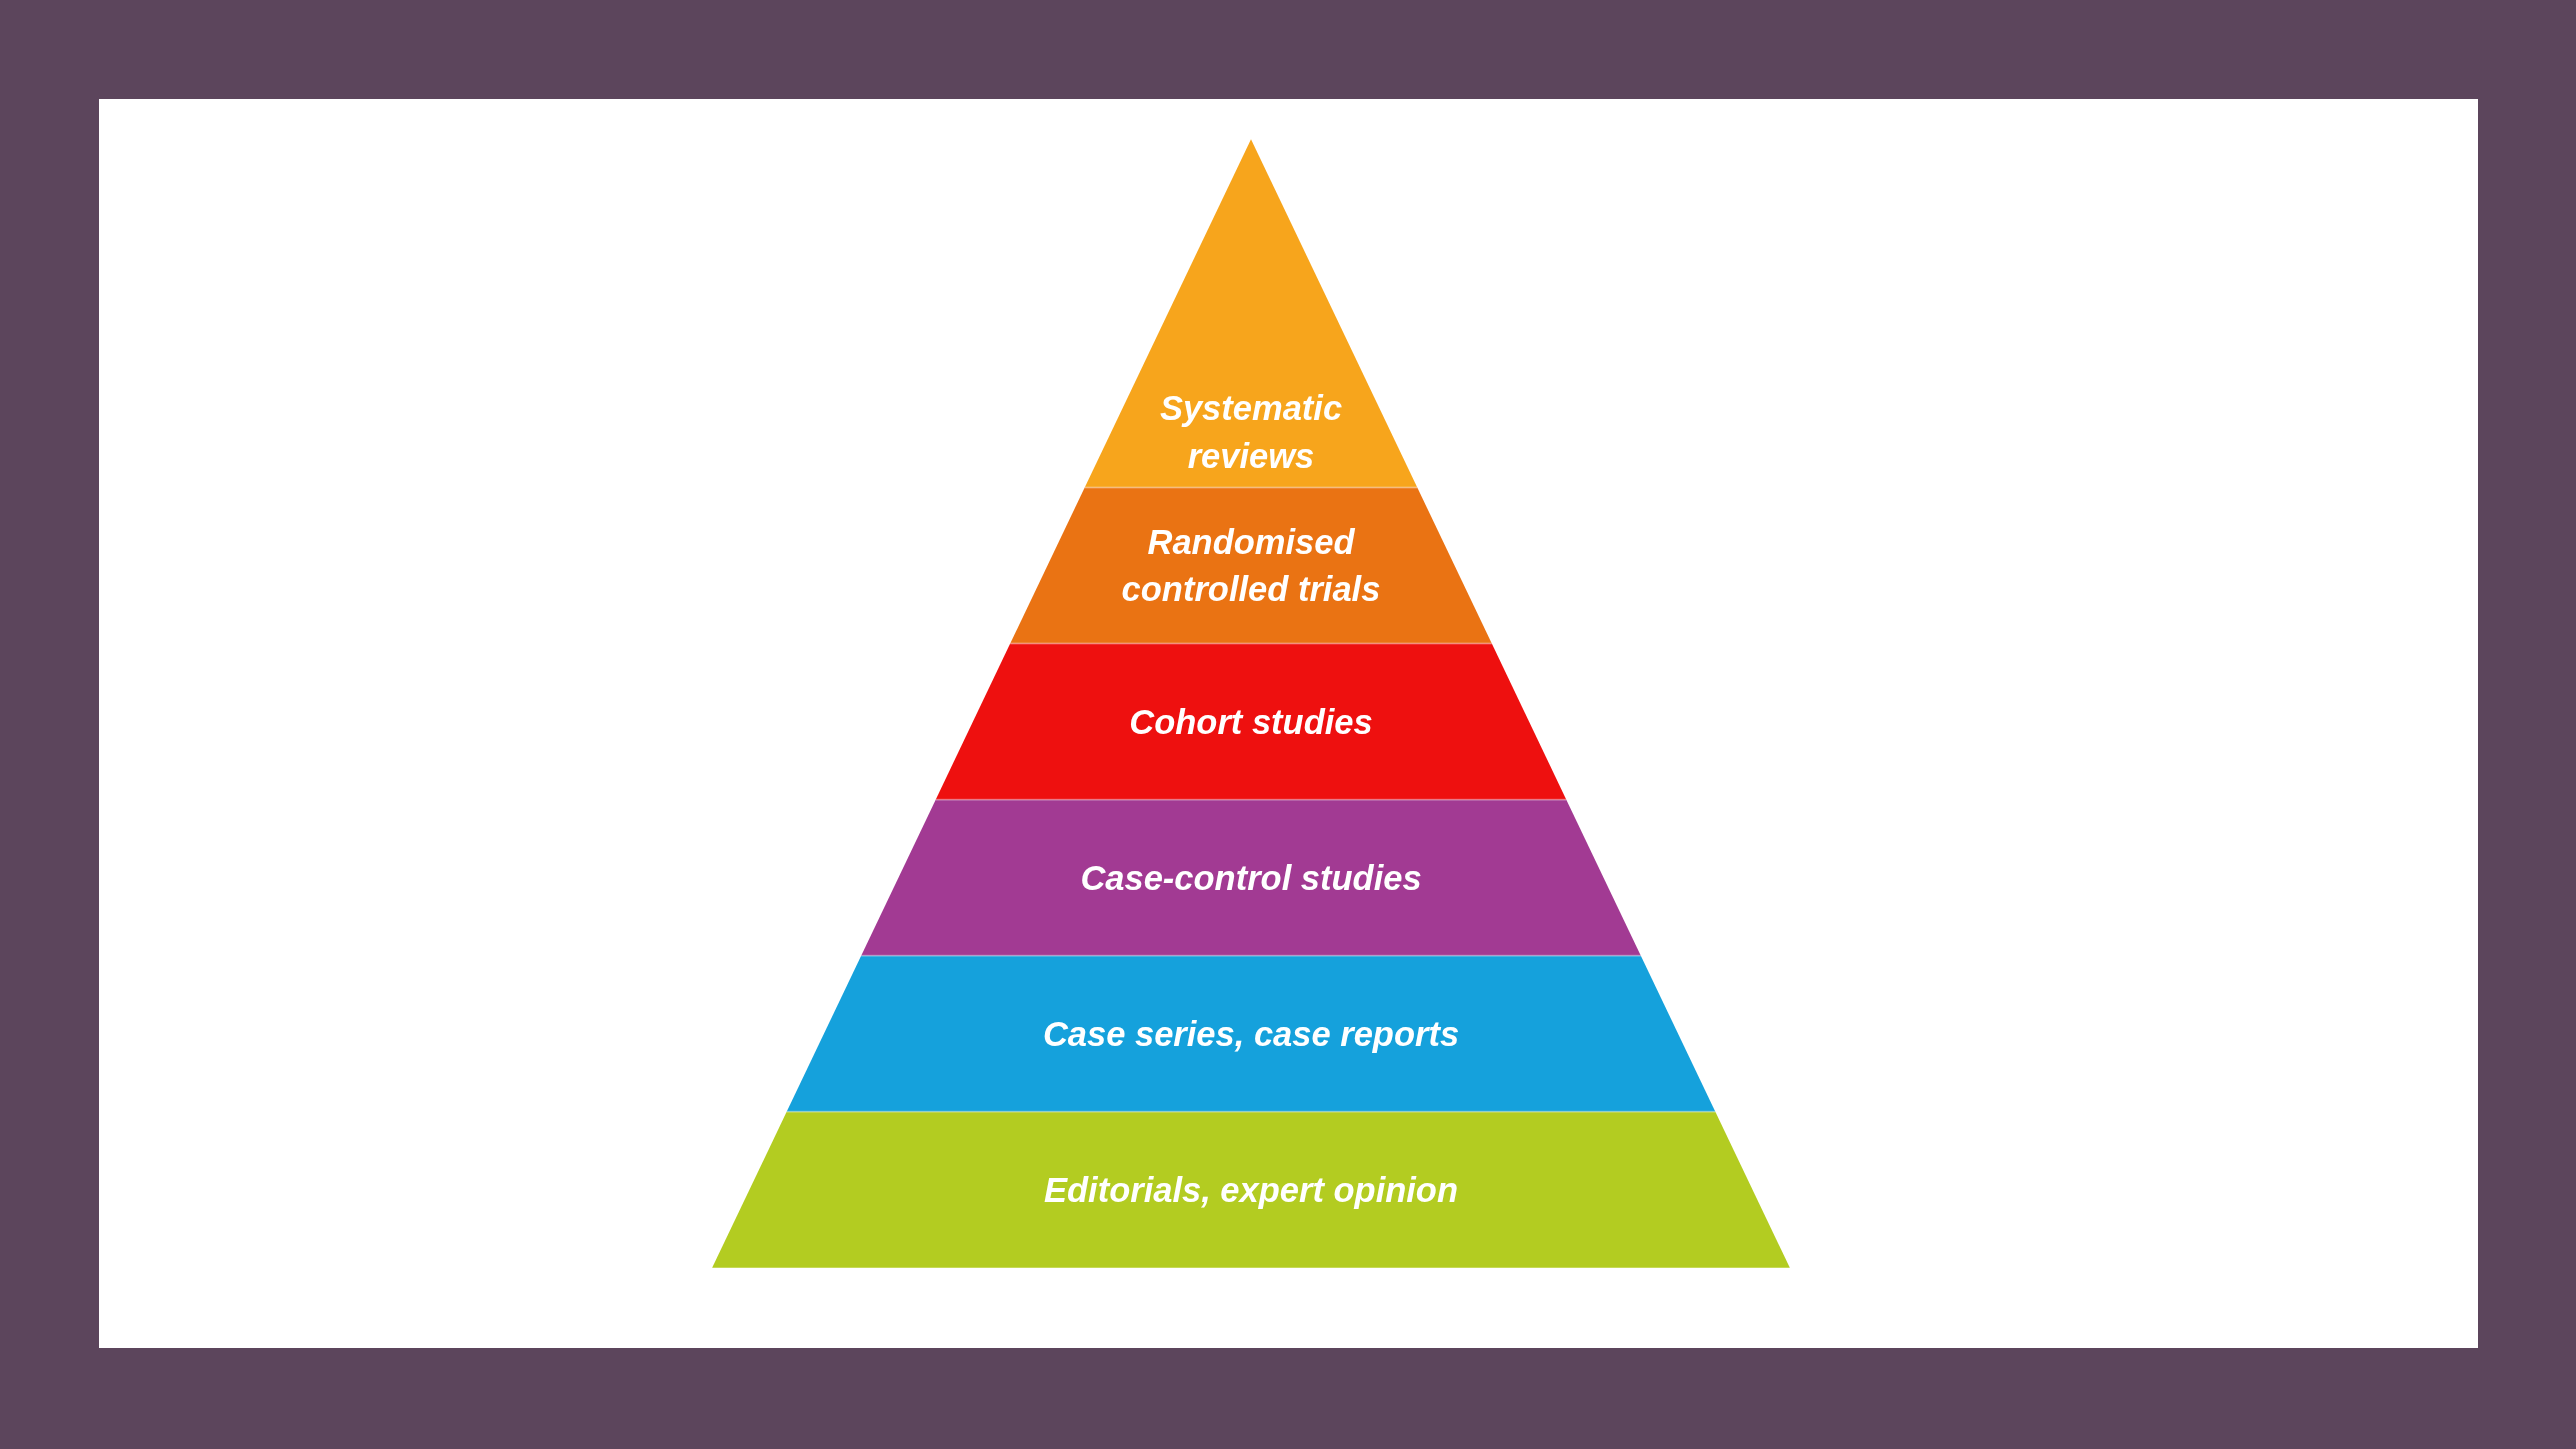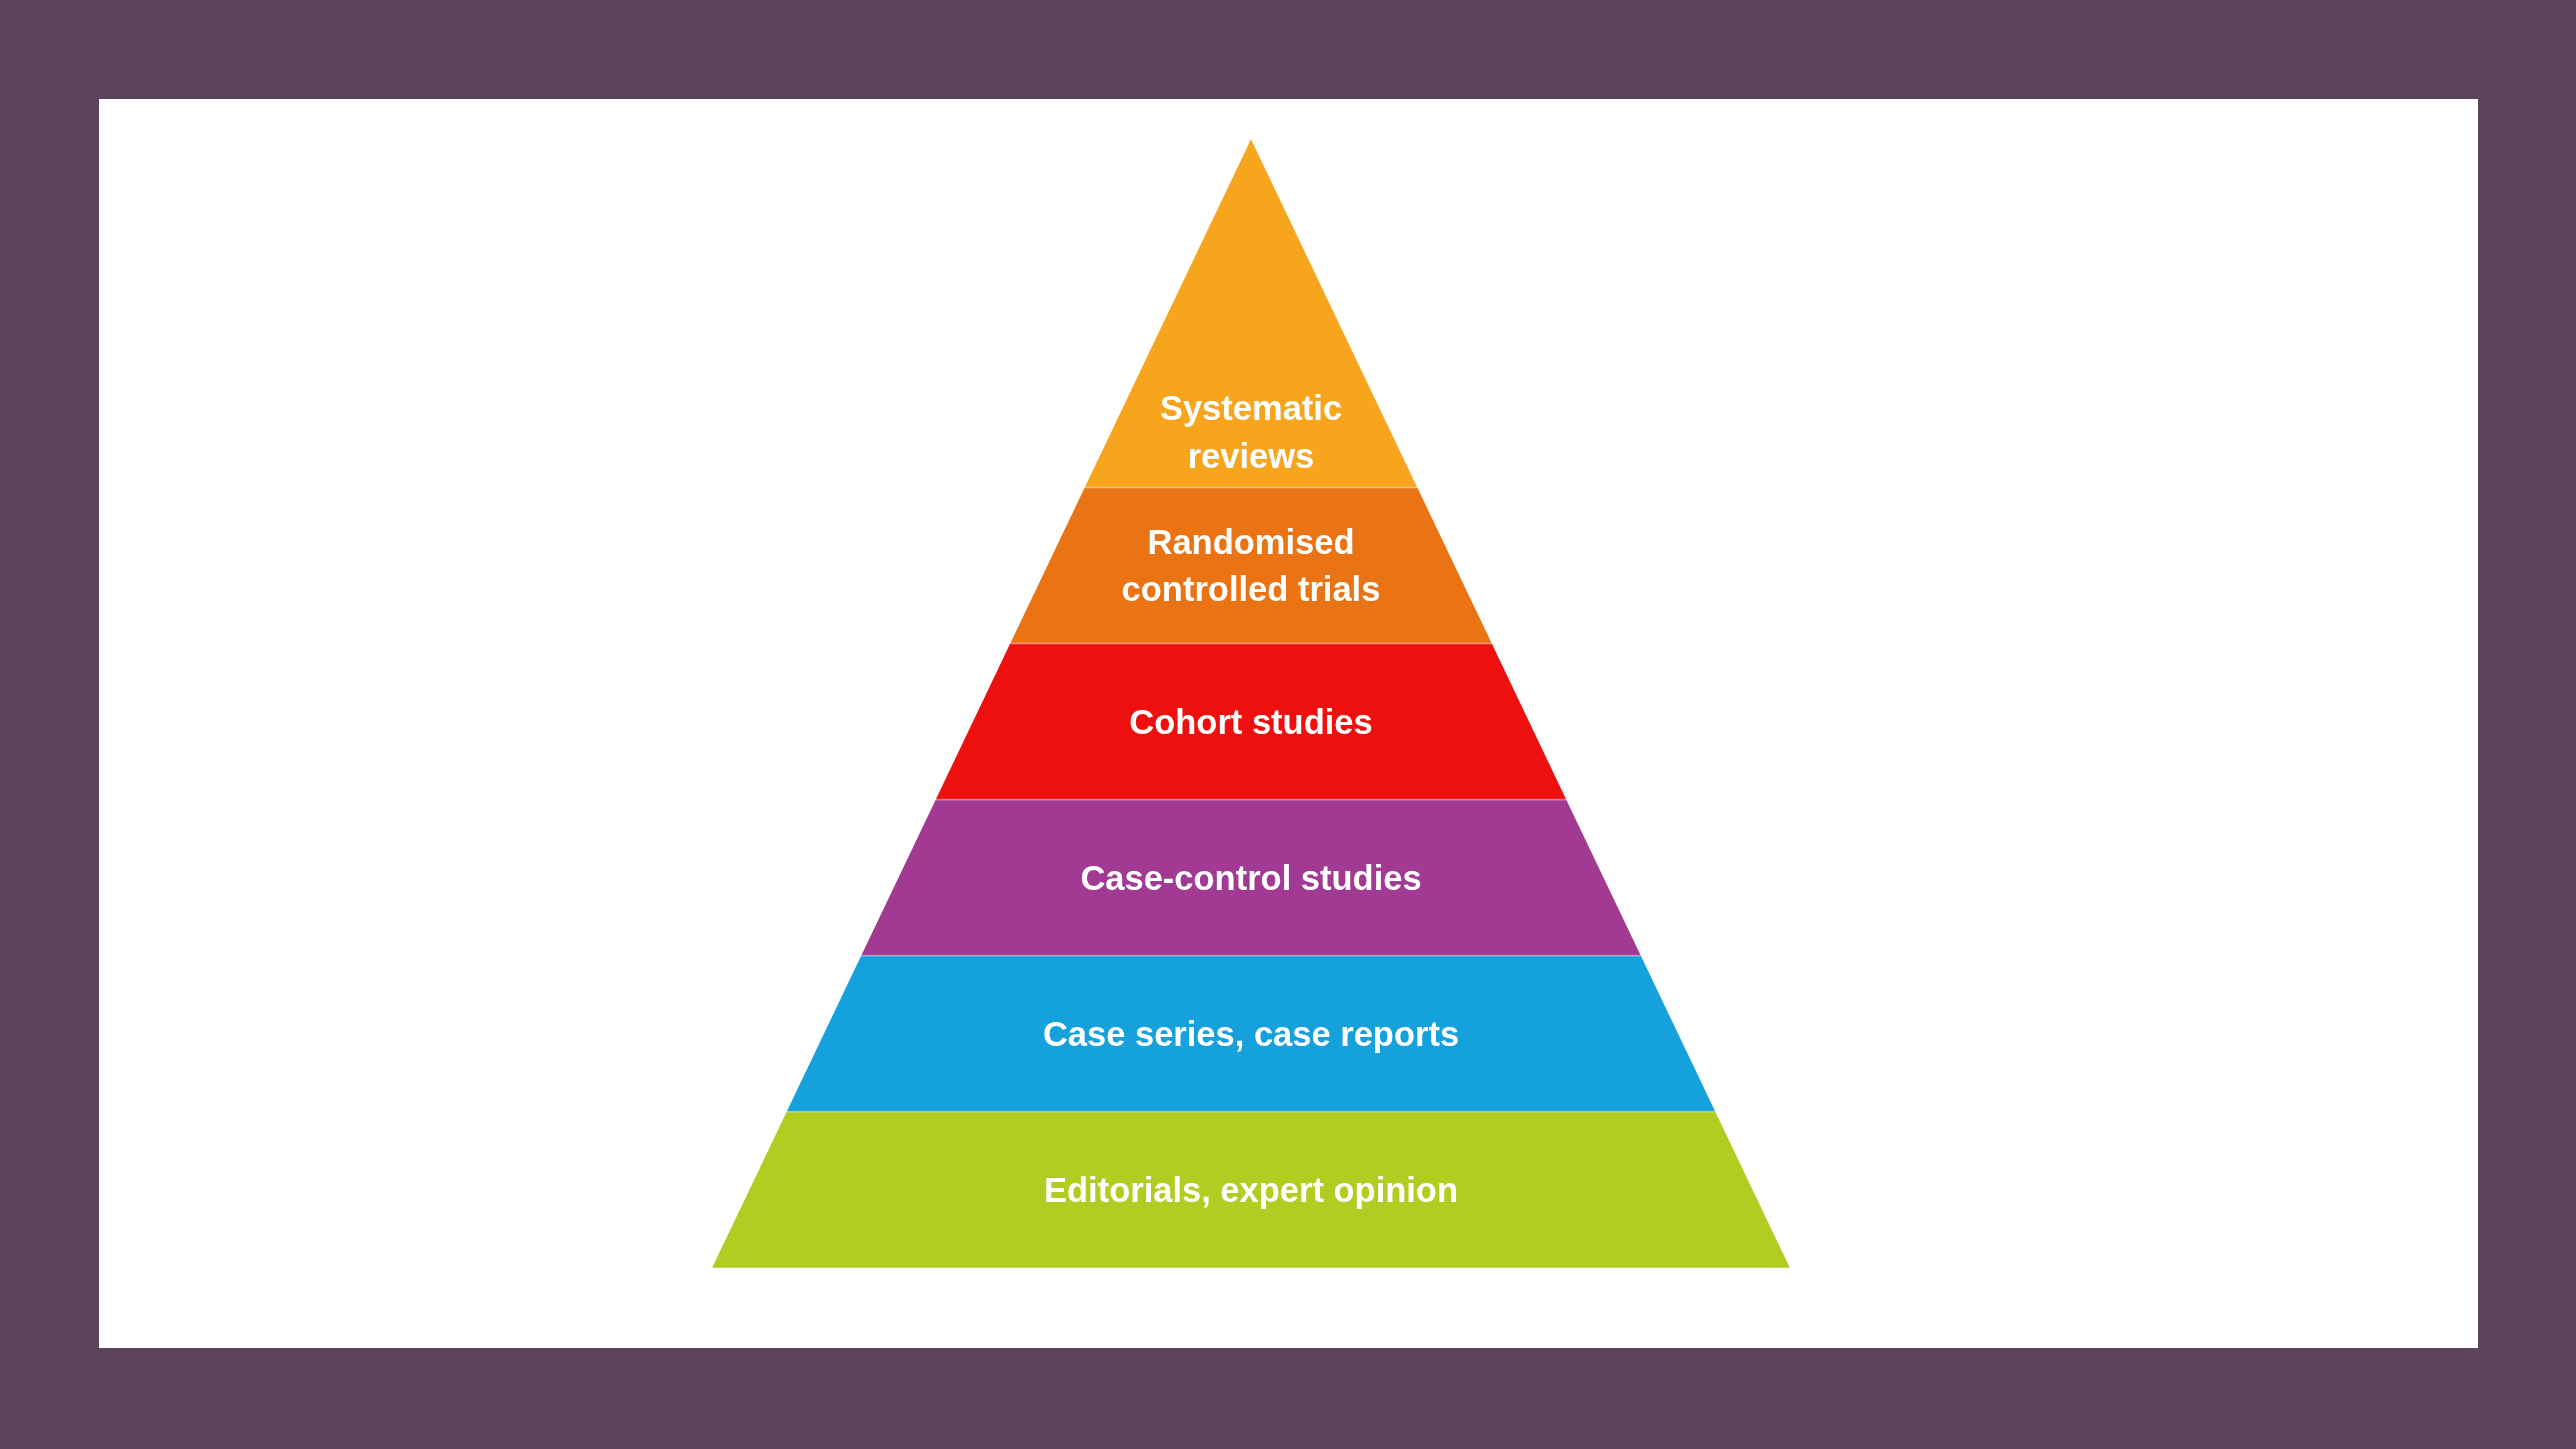--- a/index.html
+++ b/index.html
@@ -10,21 +10,21 @@
     width: 2576px;
     height: 1449px;
     position: relative;
     overflow: hidden;
     font-family: "Liberation Sans", sans-serif;
     background: #5c455c;
   }
   .frame {
     position: absolute;
     left: 0; top: 0;
-    width: 2576px; height: 1449px;
+    width: 2576px; height: 1449px; font-style: italic;
   }
   .card {
     position: absolute;
     left: 99px;
     top: 99px;
     width: 2379px;
     height: 1249px;
     background: #ffffff;
   }
   svg.pyramid {

